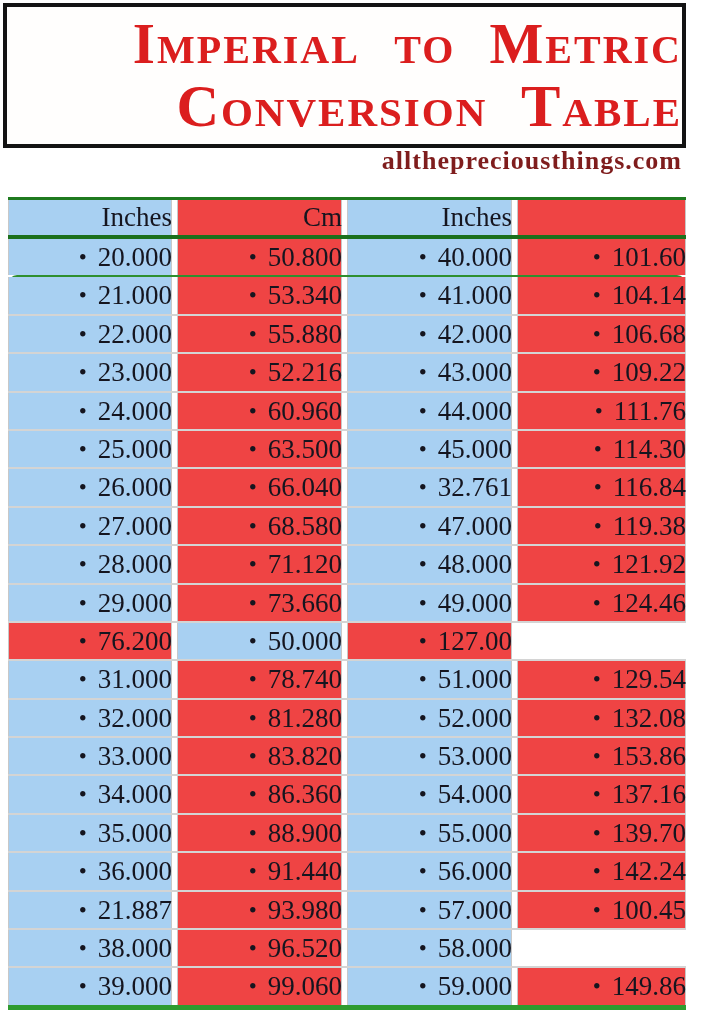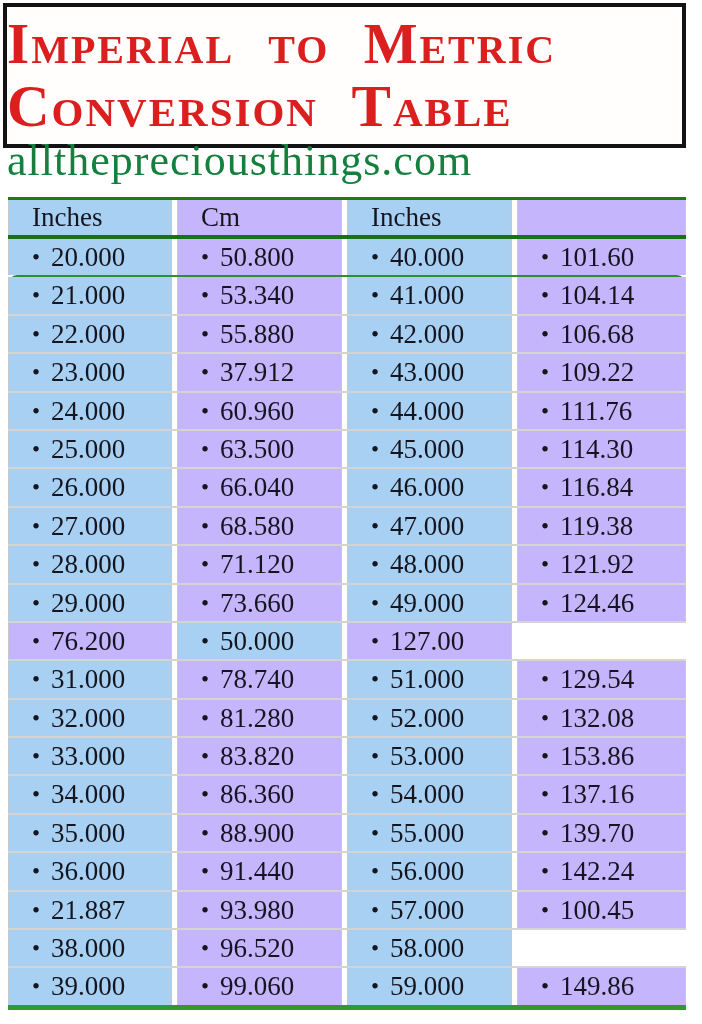--- a/index.html
+++ b/index.html
@@ -15,21 +15,21 @@
   
   .header-box {
     position: absolute;
     left: 3px;
     top: 3px;
     width: 683px;
     height: 145px;
     box-sizing: border-box;
     background: #fffefd;
     border: 4px solid #131313;
-    text-align: left;
+    text-align: right;
   }
   .title-line1 {
     margin-top: 6px;
     font-size: 57px;
     line-height: 62px;
     font-weight: bold;
     font-variant: small-caps;
     letter-spacing: 2px;
     word-spacing: 18px;
     color: #db1e1e;
@@ -37,55 +37,57 @@
   .title-line2 {
     font-size: 59px;
     line-height: 63px;
     font-weight: bold;
     font-variant: small-caps;
     letter-spacing: 2px;
     word-spacing: 18px;
     color: #db1e1e;
   }
   .website {
-    font-size: 44px;
+    font-size: 26px;
     line-height: 46px;
-    color: #15803d;
+    color: #7f1d1d;
     letter-spacing: 1px;
+    font-weight: bold;
   }
 
   
   .conv-table {
     position: absolute;
     left: 8px;
     top: 197px;
     width: 678px;
     background: #ffffff;
     border-top: 3px solid #1f7a1f;
     border-bottom: 5px solid #2f9b2f;
     box-sizing: content-box;
+    text-align: right;
   }
   .trow {
     display: grid;
     grid-template-columns: 164px 165px 165px 1fr;
     column-gap: 5px;
     background: #ffffff;
   }
   .cell {
     height: 36.4px;
     line-height: 36px;
     font-size: 27px;
     color: #15151f;
     padding-left: 24px;
     white-space: nowrap;
     overflow: hidden;
     box-shadow: inset 1px 0 0 #c8c8c8, inset -1px 0 0 #c8c8c8;
   }
   .cell.blue  { background: #a8d0f2; }
-  .cell.white { background: #c4b5fd; }
+  .cell.white { background: #ef4444; }
 
   .thead { border-bottom: 4px solid #1c701c; }
   .thead .cell { height: 35px; line-height: 35px; }
 
   .tbody .trow + .trow { border-top: 2px solid #d4d4d4; }
   .tbody .trow:nth-child(2) { border-top: 2px solid #2f8f2f; border-radius: 9px; }
 
   .blt {
     font-size: 23px;
     margin-right: 11px;
@@ -125,40 +127,40 @@
       <div class="cell white"><span class="blt">•</span><span>104.14</span></div>
     </div>
       <div class="trow">
       <div class="cell blue"><span class="blt">•</span><span>22.000</span></div>
       <div class="cell white"><span class="blt">•</span><span>55.880</span></div>
       <div class="cell blue"><span class="blt">•</span><span>42.000</span></div>
       <div class="cell white"><span class="blt">•</span><span>106.68</span></div>
     </div>
       <div class="trow">
       <div class="cell blue"><span class="blt">•</span><span>23.000</span></div>
-      <div class="cell white"><span class="blt">•</span><span>37.912</span></div>
+      <div class="cell white"><span class="blt">•</span><span>52.216</span></div>
       <div class="cell blue"><span class="blt">•</span><span>43.000</span></div>
       <div class="cell white"><span class="blt">•</span><span>109.22</span></div>
     </div>
       <div class="trow">
       <div class="cell blue"><span class="blt">•</span><span>24.000</span></div>
       <div class="cell white"><span class="blt">•</span><span>60.960</span></div>
       <div class="cell blue"><span class="blt">•</span><span>44.000</span></div>
       <div class="cell white"><span class="blt">•</span><span>111.76</span></div>
     </div>
       <div class="trow">
       <div class="cell blue"><span class="blt">•</span><span>25.000</span></div>
       <div class="cell white"><span class="blt">•</span><span>63.500</span></div>
       <div class="cell blue"><span class="blt">•</span><span>45.000</span></div>
       <div class="cell white"><span class="blt">•</span><span>114.30</span></div>
     </div>
       <div class="trow">
       <div class="cell blue"><span class="blt">•</span><span>26.000</span></div>
       <div class="cell white"><span class="blt">•</span><span>66.040</span></div>
-      <div class="cell blue"><span class="blt">•</span><span>46.000</span></div>
+      <div class="cell blue"><span class="blt">•</span><span>32.761</span></div>
       <div class="cell white"><span class="blt">•</span><span>116.84</span></div>
     </div>
       <div class="trow">
       <div class="cell blue"><span class="blt">•</span><span>27.000</span></div>
       <div class="cell white"><span class="blt">•</span><span>68.580</span></div>
       <div class="cell blue"><span class="blt">•</span><span>47.000</span></div>
       <div class="cell white"><span class="blt">•</span><span>119.38</span></div>
     </div>
       <div class="trow">
       <div class="cell blue"><span class="blt">•</span><span>28.000</span></div>

